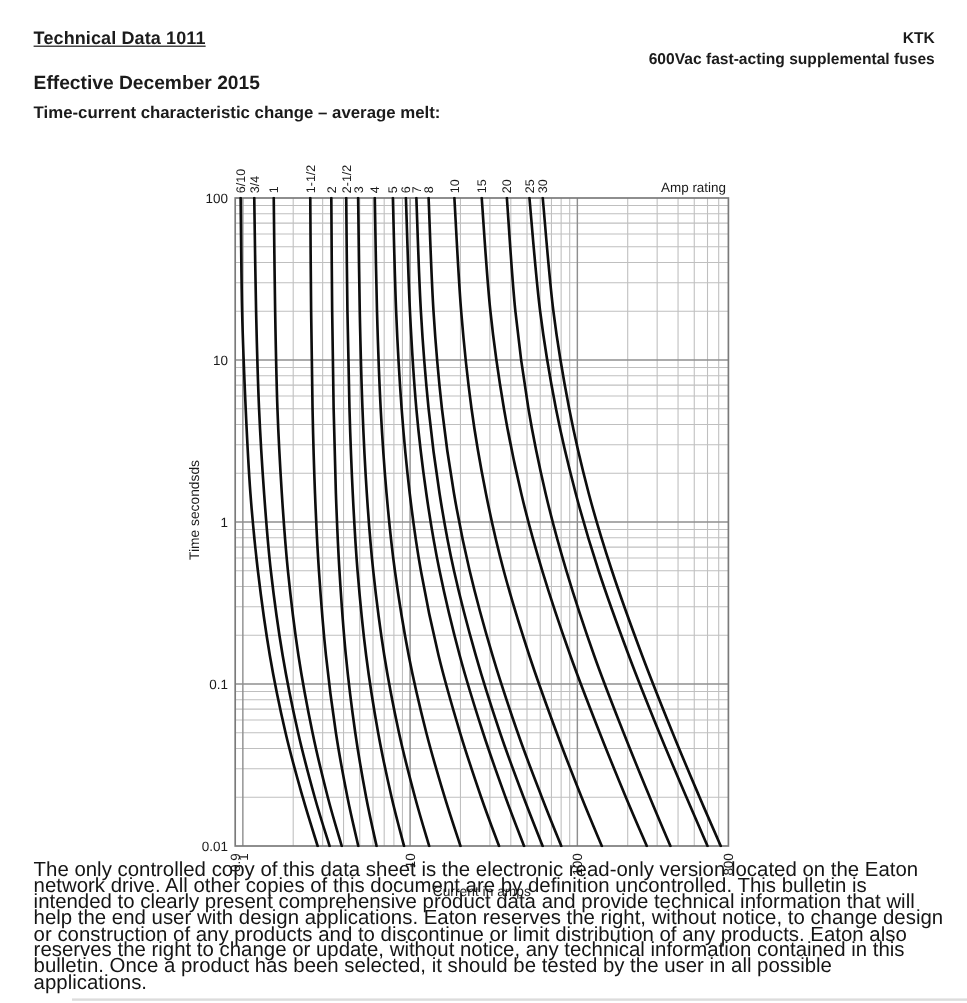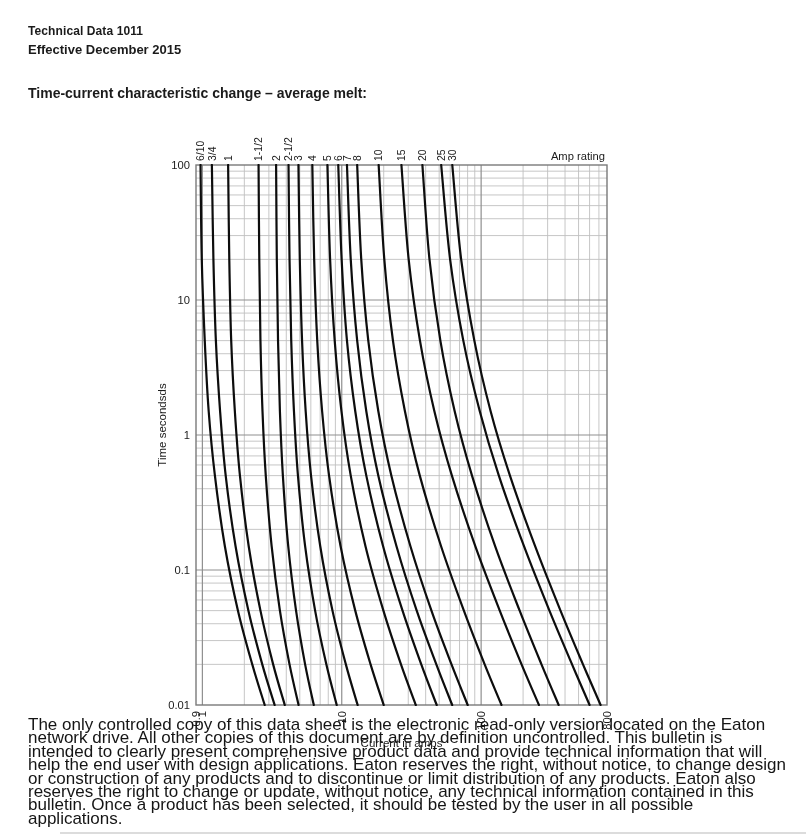--- a/index.html
+++ b/index.html
@@ -1,40 +1,44 @@
 <!DOCTYPE html>
 <html><head>
 <meta charset="utf-8">
 <style>
   html,body{margin:0;padding:0;background:#ffffff;}
   .page{position:relative;width:806px;height:836px;background:#ffffff;overflow:hidden;
         font-family:"Liberation Sans","DejaVu Sans",sans-serif;color:#1b1b1b;}
   .hdr-left{position:absolute;left:28px;top:24px;}
-  .hdr-title{font-size:12px;font-weight:700;letter-spacing:.1px;}
-  .hdr-sub{font-size:13px;font-weight:700;margin-top:4px;}
+  .hdr-title{font-size:15px;font-weight:700;letter-spacing:.1px;text-decoration:underline;}
+  .hdr-sub{font-size:16px;font-weight:700;margin-top:20px;}
   .hdr-right{position:absolute;right:27px;top:24px;text-align:right;}
   .hdr-series{font-size:13px;font-weight:700;}
   .hdr-desc{font-size:13px;font-weight:700;margin-top:2px;}
   .section-title{position:absolute;left:28px;top:85px;font-size:14px;font-weight:700;}
   svg#chart{position:absolute;left:0;top:0;}
   svg text{font-family:"Liberation Sans","DejaVu Sans",sans-serif;fill:#1b1b1b;}
   .footer{position:absolute;left:28px;top:718px;width:758px;font-size:17px;
           line-height:13.4px;color:#151515;}
   .bottom-rule{position:absolute;left:60px;right:0;top:832px;height:1.5px;background:#dcdcdc;}
 </style>
 </head>
 <body>
 
 <div class="page">
 
   <div class="hdr-left">
     <div class="hdr-title">Technical Data 1011</div>
     <div class="hdr-sub">Effective December 2015</div>
   </div>
 
+  <div class="hdr-right">
+    <div class="hdr-series">KTK</div>
+    <div class="hdr-desc">600Vac fast-acting supplemental fuses</div>
+  </div>
 
   <div class="section-title">Time-current characteristic change – average melt:</div>
 
   <svg id="chart" width="806" height="770">
       <g stroke="#bfbfbf" stroke-width="0.9">
         <line x1="244.33" y1="165" x2="244.33" y2="705"></line>
         <line x1="268.88" y1="165" x2="268.88" y2="705"></line>
         <line x1="286.29" y1="165" x2="286.29" y2="705"></line>
         <line x1="299.8" y1="165" x2="299.8" y2="705"></line>
         <line x1="310.83" y1="165" x2="310.83" y2="705"></line>

